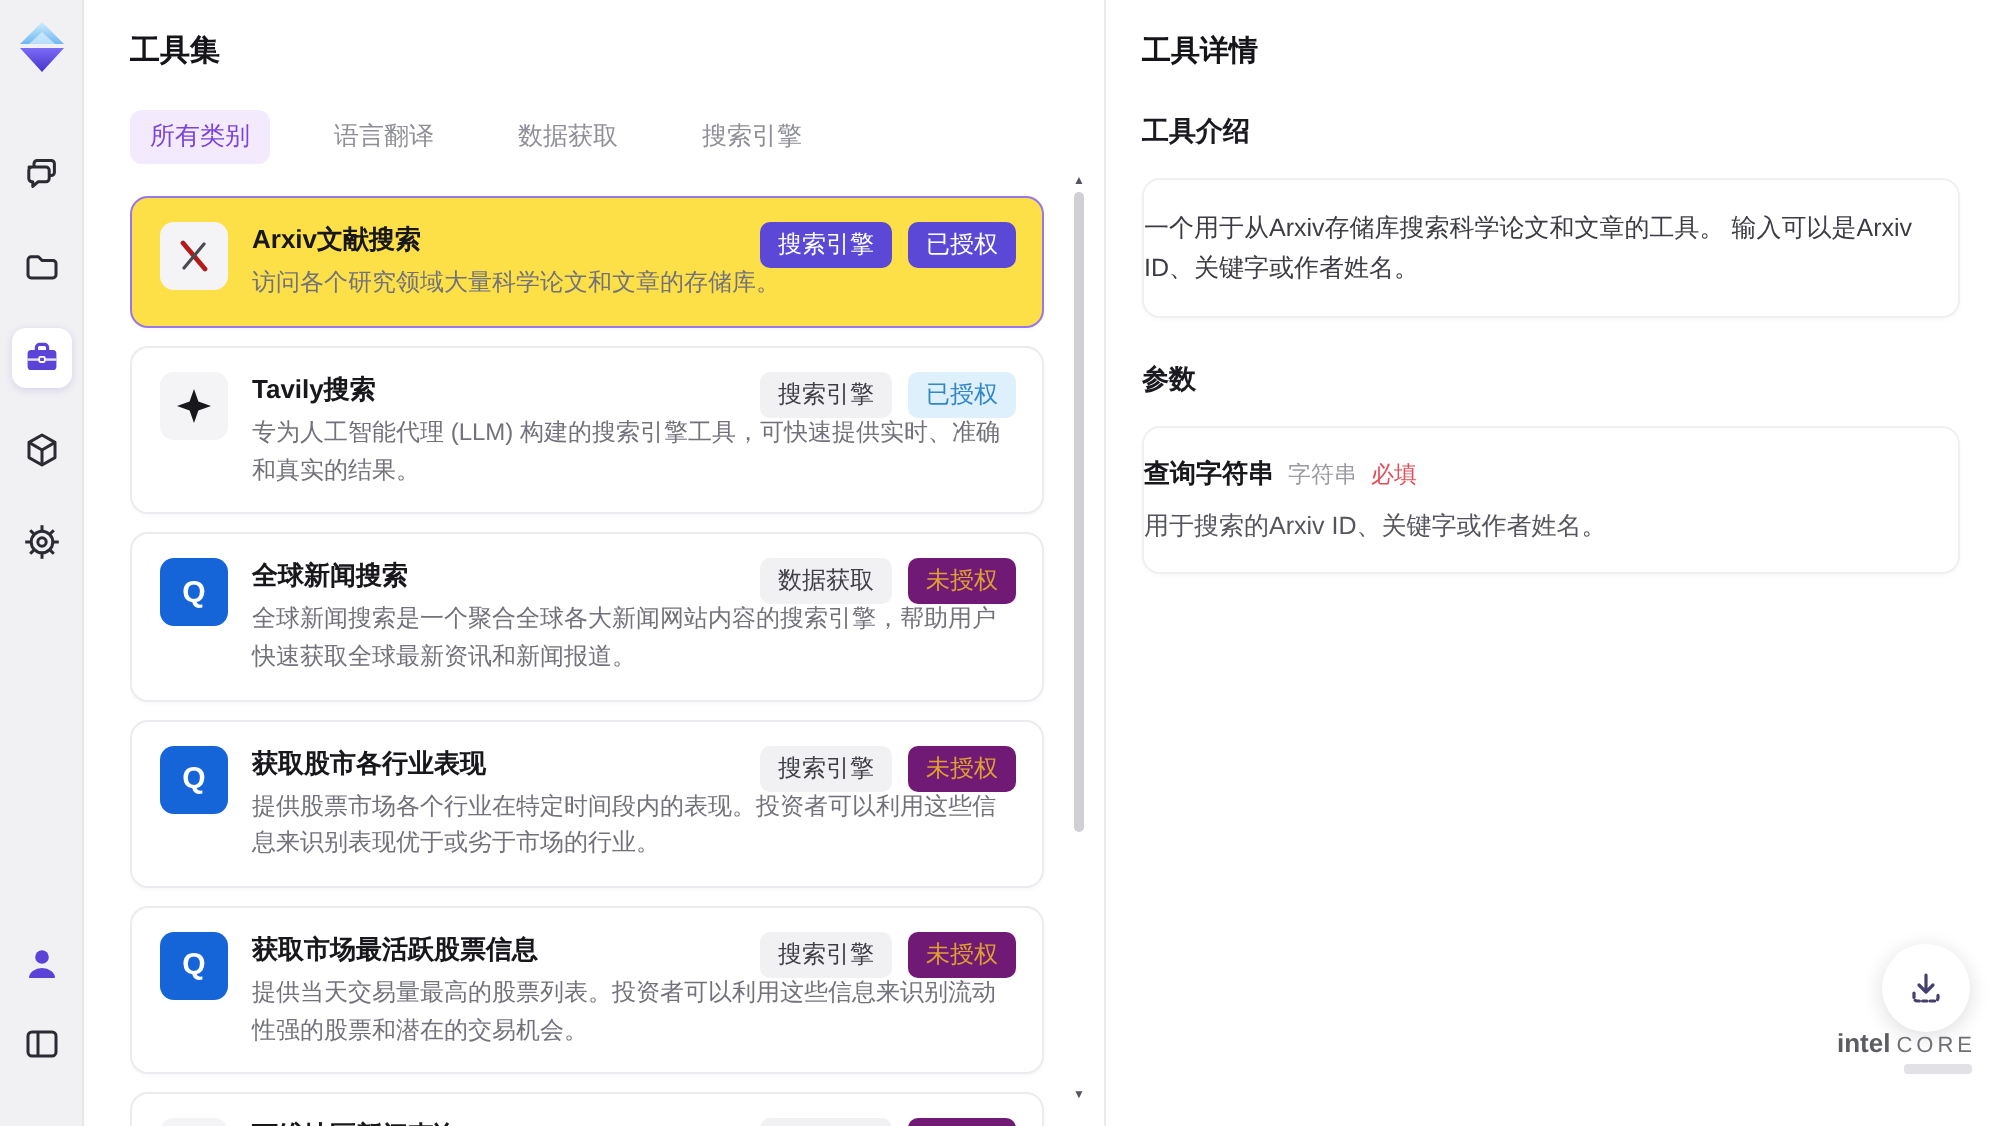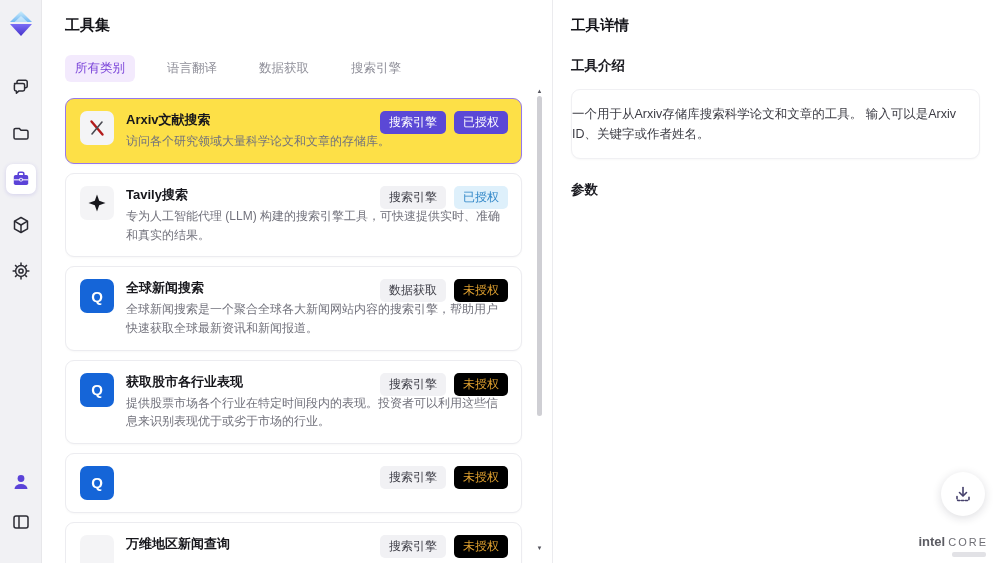--- a/index.html
+++ b/index.html
@@ -48,21 +48,21 @@
   }
   .t-icon.blue { background:#1565d8; color:#ffffff; font-weight:bold; font-size:15px; }
   .t-body { flex:1; min-width:0; }
   .t-title { font-size:13px; font-weight:bold; color:#17171c; padding-right:128px; line-height:1.4; }
   .t-desc { font-size:12px; color:#72727c; line-height:1.55; margin-top:3px; }
   .t-tags { position:absolute; top:12px; right:13px; display:flex; gap:8px; }
   .tag { font-size:12px; padding:3px 9px; border-radius:5px; white-space:nowrap; }
   .tag.cat-gray { background:#f1f1f4; color:#3f3f48; }
   .tag.purple { background:#5b48d6; color:#ffffff; }
   .tag.blue { background:#def0fb; color:#3187c8; }
-  .tag.orange { background:#000000; color:#dfa02f; }
+  .tag.orange { background:#701a75; color:#dfa02f; }
 
   
   .scrollbar { position:absolute; top:88px; bottom:12px; right:9px; width:7px; }
   .sb-arrow { position:absolute; left:0; width:7px; font-size:6px; color:#55555e; text-align:center; line-height:6px; }
   .sb-thumb { position:absolute; top:8px; left:1px; width:5px; height:320px; border-radius:3px; background:#cfcfd4; }
 
   
   .detail { flex:1; padding:16px 20px 0 18px; position:relative; }
   .detail-title { font-size:14.5px; font-weight:bold; color:#141419; margin-bottom:22px; }
   .section-h { font-size:13.5px; font-weight:bold; color:#1a1a20; margin-bottom:14px; }
@@ -76,21 +76,21 @@
   .param-type { font-size:11.5px; color:#9a9aa2; }
   .param-required { font-size:11.5px; color:#e34d59; }
   .param-desc { font-size:12.5px; color:#55555e; }
 
   
   .fab {
     position:absolute; right:15px; bottom:47px; width:44px; height:44px; border-radius:50%;
     background:#ffffff; box-shadow:0 2px 10px rgba(30,30,50,.15);
     display:flex; align-items:center; justify-content:center; cursor:pointer;
   }
-  .intel { position:absolute; right:12px; bottom:6px; text-align:right; color:#6f6f76; }
+  .intel { position:absolute; right:12px; bottom:26px; text-align:right; color:#6f6f76; }
   .intel-row { display:flex; align-items:baseline; gap:3px; justify-content:flex-end; }
   .intel-name { font-size:13px; font-weight:bold; letter-spacing:0; color:#5c5c63; }
   .intel-core { font-size:11px; letter-spacing:2px; color:#6f6f76; }
   .intel-sub { width:34px; height:5px; background:#e2e2e6; border-radius:2px; margin:3px 2px 0 auto; }
 
   svg { display:block; }
 </style>
 </head>
 <body>
 
@@ -234,20 +234,24 @@
       <div class="t-title">获取股市各行业表现</div>
       <div class="t-desc">提供股票市场各个行业在特定时间段内的表现。投资者可以利用这些信息来识别表现优于或劣于市场的行业。</div>
     </div>
     <div class="t-tags">
       <span class="tag t-cat cat-gray">搜索引擎</span>
       <span class="tag t-auth orange">未授权</span>
     </div>
   </div>
       <div class="tool-card">
     <div class="t-icon blue">Q</div>
+    <div class="t-body">
+      <div class="t-title">获取市场最活跃股票信息</div>
+      <div class="t-desc">提供当天交易量最高的股票列表。投资者可以利用这些信息来识别流动性强的股票和潜在的交易机会。</div>
+    </div>
     <div class="t-tags">
       <span class="tag t-cat cat-gray">搜索引擎</span>
       <span class="tag t-auth orange">未授权</span>
     </div>
   </div>
       <div class="tool-card">
     <div class="t-icon"></div>
     <div class="t-body">
       <div class="t-title">万维地区新闻查询</div>
 
@@ -268,20 +272,28 @@
 
 <div class="detail">
   <div class="detail-title">工具详情</div>
 
   <div class="section-h">工具介绍</div>
   <div class="panel-card">
     <div class="intro-text">一个用于从Arxiv存储库搜索科学论文和文章的工具。 输入可以是Arxiv ID、关键字或作者姓名。</div>
   </div>
 
   <div class="section-h">参数</div>
+  <div class="panel-card">
+    <div class="param-line">
+      <span class="param-name">查询字符串</span>
+      <span class="param-type">字符串</span>
+      <span class="param-required">必填</span>
+    </div>
+    <div class="param-desc">用于搜索的Arxiv ID、关键字或作者姓名。</div>
+  </div>
 
   <div class="fab">
     <svg width="18" height="18" viewBox="0 0 18 18" fill="none" stroke="#45406b" stroke-width="1.6" stroke-linecap="round" stroke-linejoin="round">
       <line x1="9" y1="2.5" x2="9" y2="10.5"></line>
       <polyline points="5.5,7.5 9,11 12.5,7.5"></polyline>
       <path d="M3 11.5 v2.5 a1.5 1.5 0 0 0 1.5 1.5 h9 a1.5 1.5 0 0 0 1.5-1.5 v-2.5" stroke-dasharray="2.2 1.6"></path>
     </svg>
   </div>
 
   <div class="intel">

